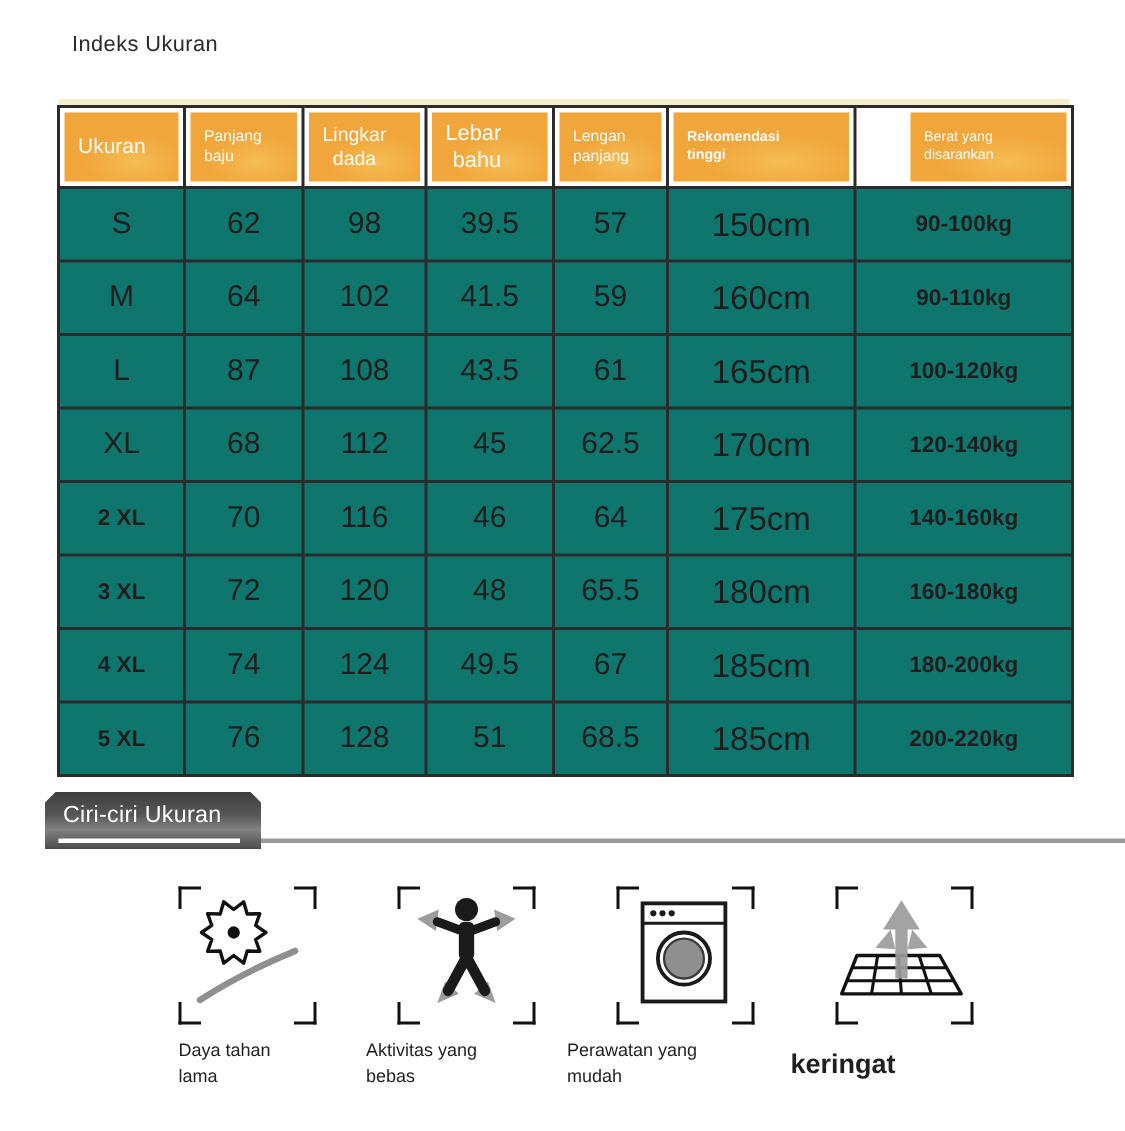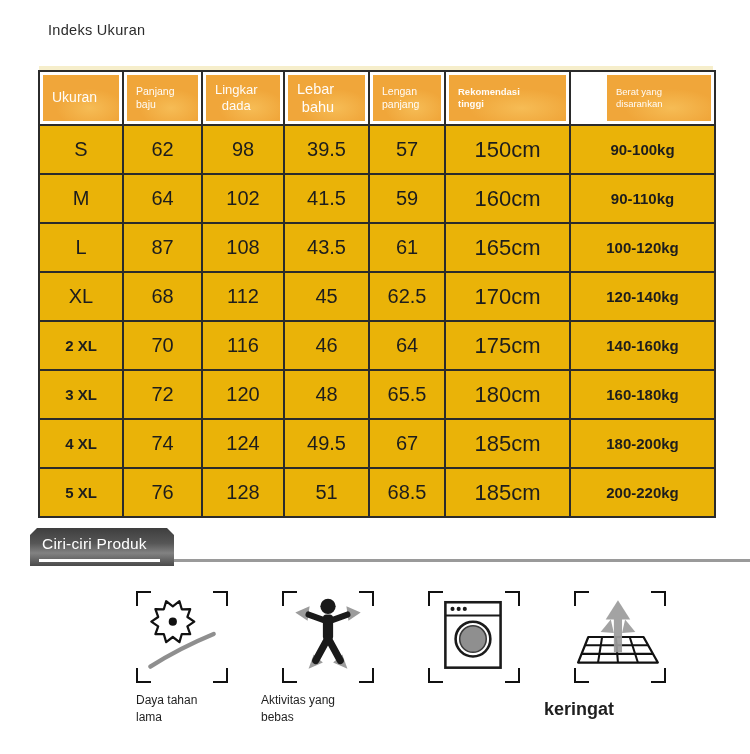--- a/index.html
+++ b/index.html
@@ -5,21 +5,21 @@
   html,body{margin:0;padding:0;}
   body{
     width:750px;height:754px;position:relative;background:#ffffff;
     font-family:"Liberation Sans","DejaVu Sans",sans-serif;color:#1d1d1d;overflow:hidden;
   }
   .page-title{position:absolute;left:48px;top:22px;font-size:14.5px;color:#2b2b2b;letter-spacing:.3px;}
 
   
   .table-wrap{position:absolute;left:38px;top:66px;width:676px;}
   .table-top-strip{height:4px;background:#F6EECB;margin:0 1px;}
-  table.size-table{border-collapse:collapse;width:676px;table-layout:fixed;background:#eab308;}
+  table.size-table{border-collapse:collapse;width:676px;table-layout:fixed;background:#0f766e;}
   table.size-table col.c1{width:84px}
   table.size-table col.c2{width:79px}
   table.size-table col.c3{width:82px}
   table.size-table col.c4{width:85px}
   table.size-table col.c5{width:76px}
   table.size-table col.c6{width:125px}
   table.size-table col.c7{width:145px}
   th{border:2px solid #2b2b2b;padding:0;background:#fff;height:52px;vertical-align:middle;font-weight:400;}
   .hdr{
     margin:3px;height:46px;display:flex;align-items:center;padding-left:9px;box-sizing:border-box;
@@ -44,21 +44,21 @@
   
   .section-box{
     position:absolute;left:30px;top:528px;width:144px;height:38px;
     background:linear-gradient(180deg,#3E3E3E 0%,#565656 40%,#828282 66%,#4A4A4A 100%);
     clip-path:polygon(0 7px,7px 0,calc(100% - 7px) 0,100% 7px,100% 100%,0 100%);
   }
   .section-title{color:#fff;font-size:15.5px;padding:7px 0 0 12px;letter-spacing:.2px;}
   .section-underline{position:absolute;left:9px;right:14px;bottom:4px;height:3px;background:#fff;}
   .section-line{position:absolute;left:174px;top:559px;width:576px;height:3px;background:var(--divider-gray,#9A9A9A);}
 
-  .features{position:absolute;left:119px;top:591px;display:flex;gap:54px;margin-left:17px;}
+  .features{position:absolute;left:119px;top:591px;display:flex;gap:54px;}
   .feature{width:92px;flex:0 0 92px;}
   .icon-box{position:relative;width:92px;height:92px;}
   .icon-slot{position:absolute;inset:0;}
   .icon-slot svg{width:100%;height:100%;display:block;}
   .c{position:absolute;width:13px;height:13px;border:0 solid #111;}
   .c.tl{top:0;left:0;border-top-width:2.5px;border-left-width:2.5px;}
   .c.tr{top:0;right:0;border-top-width:2.5px;border-right-width:2.5px;}
   .c.bl{bottom:0;left:0;border-bottom-width:2.5px;border-left-width:2.5px;}
   .c.br{bottom:0;right:0;border-bottom-width:2.5px;border-right-width:2.5px;}
   .feature-label{margin-top:9px;font-size:12px;line-height:1.45;white-space:pre-line;color:#1f1f1f;}
@@ -185,21 +185,21 @@
           <td>51</td>
           <td>68.5</td>
           <td>185cm</td>
           <td>200-220kg</td>
         </tr>
       </tbody>
   </table>
 </div>
 
 <div class="section-box">
-  <div class="section-title">Ciri-ciri Produk</div>
+  <div class="section-title">Ciri-ciri Ukuran</div>
   <div class="section-underline"></div>
 </div>
 <div class="section-line"></div>
 
 <div class="features">
   <div class="feature">
     <div class="icon-box">
       <span class="c tl"></span>
       <span class="c tr"></span>
       <span class="c bl"></span>
@@ -250,20 +250,22 @@
     <rect x="17" y="11" width="54" height="64" fill="#ffffff" stroke="#1a1a1a" stroke-width="2.5"></rect>
     <line x1="17" y1="24" x2="71" y2="24" stroke="#1a1a1a" stroke-width="2"></line>
     <circle cx="24" cy="17.5" r="2" fill="#1a1a1a"></circle>
     <circle cx="30" cy="17.5" r="2" fill="#1a1a1a"></circle>
     <circle cx="36" cy="17.5" r="2" fill="#1a1a1a"></circle>
     <circle cx="44" cy="47" r="17" fill="#ffffff" stroke="#1a1a1a" stroke-width="2.5"></circle>
     <circle cx="44" cy="47" r="13" fill="#8F8F8F" stroke="#3a3a3a" stroke-width="1.5"></circle>
   </svg>
 </div>
     </div>
+    <div class="feature-label">Perawatan yang
+mudah</div>
   </div>
 
   <div class="feature">
     <div class="icon-box">
       <span class="c tl"></span>
       <span class="c tr"></span>
       <span class="c bl"></span>
       <span class="c br"></span>
       <div class="icon-slot">
   <svg viewBox="0 0 90 90">

